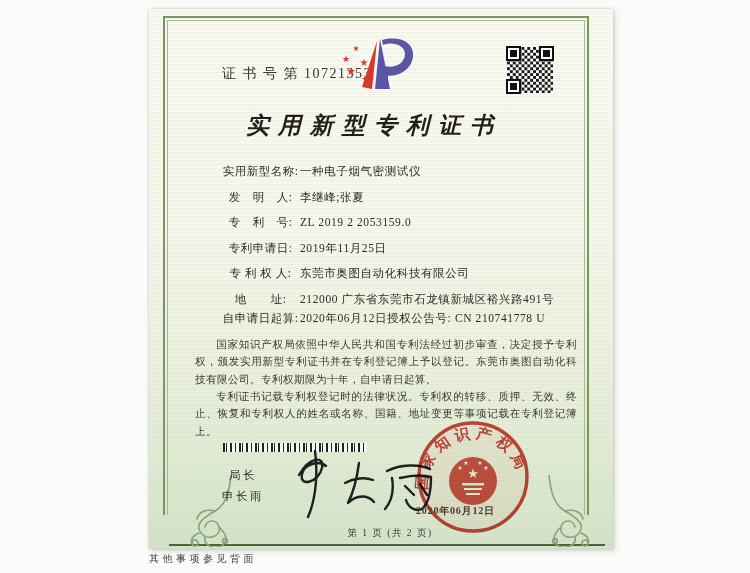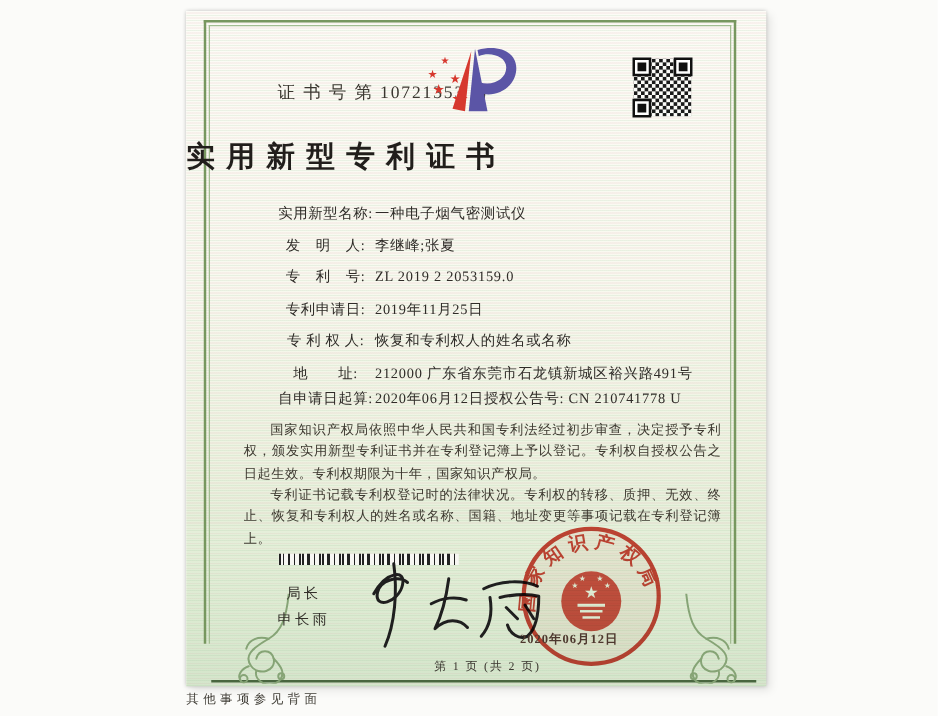--- a/index.html
+++ b/index.html
@@ -27,22 +27,22 @@
   .flourish.right{right:18px;transform:scaleX(-1);}
 
   .cert-number{position:absolute;left:73px;top:56px;font-size:14px;letter-spacing:1.5px;color:#3a362f;}
   .logo{position:absolute;left:192px;top:26px;}
   .qr{position:absolute;left:358px;top:38px;width:46px;height:46px;
     background:repeating-conic-gradient(#1a1a1a 0% 25%, #fbfbf8 0% 50%) 0 0/5.8px 5.8px;}
   .qr .f{position:absolute;width:11px;height:11px;border:2.6px solid #101010;background:#fff;}
   .qr .f::after{content:"";position:absolute;inset:2px;background:#101010;}
   .qr .f.tl{left:-1px;top:-1px}.qr .f.tr{right:-1px;top:-1px}.qr .f.bl{left:-1px;bottom:-1px}
 
-  .title{position:absolute;left:0;right:14px;top:101px;
-    font-size:23px;font-weight:bold;letter-spacing:9px;color:#211e1b;}
+  .title{position:absolute;left:0;right:14px;top:101px;text-align:center;
+    font-size:23px;font-weight:bold;letter-spacing:9px;color:#211e1b;font-style:italic;}
 
   .fields{position:absolute;left:72px;top:150px;font-size:11.5px;line-height:25.6px;letter-spacing:.6px;white-space:nowrap;}
   .fl{display:inline-block;width:79px;letter-spacing:.5px;text-align:center;}
   .grant-row{position:absolute;left:72px;top:302px;font-size:11.5px;letter-spacing:.6px;white-space:nowrap;}
   .grant-row .g2{}
 
   .paras{position:absolute;left:46px;top:327px;width:382px;font-size:10.6px;line-height:1.64;
     color:#3c382f;letter-spacing:.4px;text-align:justify;}
   .paras p{margin:0;text-indent:2em;}
 
@@ -106,30 +106,30 @@
     <div class="f bl"></div>
   </div>
 
   <div class="title">实用新型专利证书</div>
 
   <div class="fields">
     <div><span class="fl">实用新型名称:</span><span>一种电子烟气密测试仪</span></div>
     <div><span class="fl">发　明　人:</span><span>李继峰;张夏</span></div>
     <div><span class="fl">专　利　号:</span><span>ZL 2019 2 2053159.0</span></div>
     <div><span class="fl">专利申请日:</span><span>2019年11月25日</span></div>
-    <div><span class="fl">专 利 权 人:</span><span>恢复和专利权人的姓名或名称</span></div>
+    <div><span class="fl">专 利 权 人:</span><span>东莞市奥图自动化科技有限公司</span></div>
     <div><span class="fl">地　　址:</span><span>212000 广东省东莞市石龙镇新城区裕兴路491号</span></div>
   </div>
 
   <div class="grant-row">
     <span class="fl">自申请日起算:</span><span>2020年06月12日</span><span class="g2">授权公告号:</span> <span>CN 210741778 U</span>
   </div>
 
   <div class="paras">
-    <p>国家知识产权局依照中华人民共和国专利法经过初步审查，决定授予专利权，颁发实用新型专利证书并在专利登记簿上予以登记。专利权自授权公告之日起生效。专利权期限为十年，国家知识产权局。</p>
+    <p>国家知识产权局依照中华人民共和国专利法经过初步审查，决定授予专利权，颁发实用新型专利证书并在专利登记簿上予以登记。东莞市奥图自动化科技有限公司。专利权期限为十年，自申请日起算。</p>
     <p>专利证书记载专利权登记时的法律状况。专利权的转移、质押、无效、终止、恢复和专利权人的姓名或名称、国籍、地址变更等事项记载在专利登记簿上。</p>
   </div>
 
   <div class="barcode"></div>
 
   <div class="signer">
     <div>局长</div>
     <div>申长雨</div>
   </div>
 

